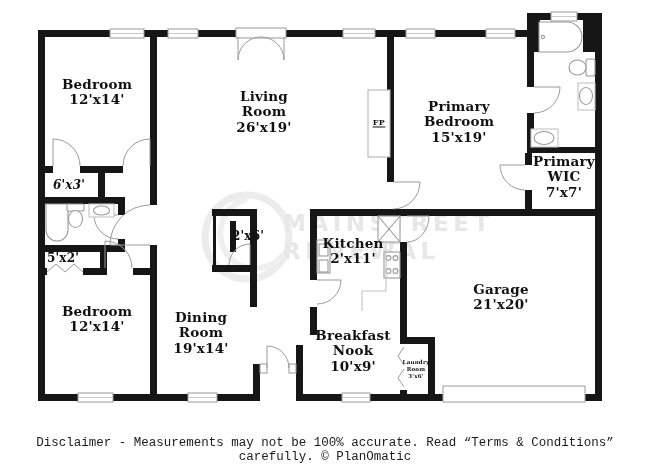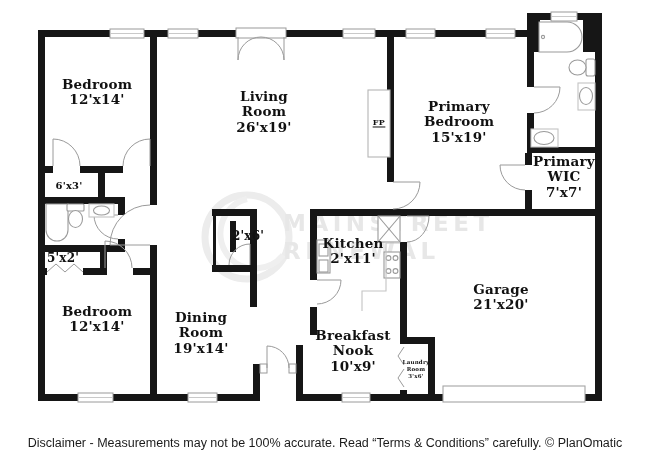--- a/index.html
+++ b/index.html
@@ -2,26 +2,26 @@
 <html><head>
 <meta charset="utf-8">
 <style>
   html,body{margin:0;padding:0;background:#fff;}
   #page{position:relative;width:650px;height:473px;background:#ffffff;overflow:hidden;
         font-family:"DejaVu Serif","Liberation Serif",serif;}
   #plan-svg{position:absolute;left:0;top:0;}
   .lbl{position:absolute;transform:translate(-50%,-50%);text-align:center;white-space:pre-line;
        font-weight:700;color:#111;line-height:1.13;letter-spacing:.2px;}
   .lbl-lg{font-size:13.5px;}
-  .lbl-sm{font-size:10px;}
+  .lbl-sm{font-size:12px;font-style:italic;}
   .lbl-xs{font-size:12px;}
   .lbl-laundry{font-size:5.5px;line-height:1.25;}
   .lbl-fp{font-size:8px;letter-spacing:.5px;text-decoration:underline;}
   .disclaimer{position:absolute;left:0;right:0;top:436px;text-align:center;
-       font-family:Liberation Sans, sans-serif;font-size:12.5px;color:#1b1b1b;}
+       font-family:Liberation Mono, monospace;font-size:12.5px;color:#1b1b1b;}
   .wm-text{font-family:"DejaVu Sans","Liberation Sans",sans-serif;font-weight:600;}
 </style>
 </head>
 <body>
 
 <div id="page">
 
   <svg id="plan-svg" width="650" height="473" viewBox="0 0 650 473">
 
     <g>

